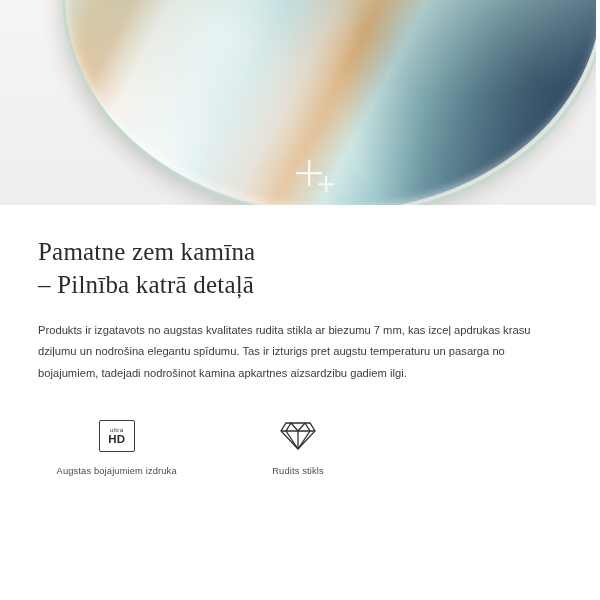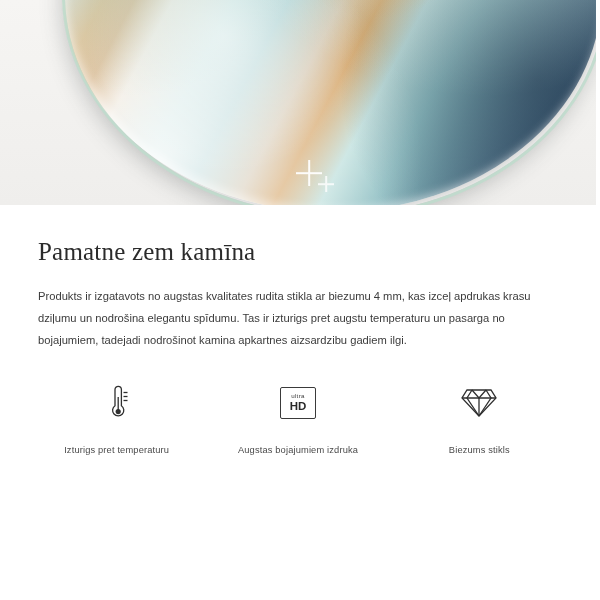--- a/index.html
+++ b/index.html
@@ -135,21 +135,20 @@
     padding: 0 26px;
     display: grid;
     grid-template-columns: repeat(3, 1fr);
     row-gap: 22px;
   }
   .feature {
     display: flex;
     flex-direction: column;
     align-items: center;
     text-align: center;
-    gap: 12px;
   }
   .feature .glyph {
     height: 42px;
     display: flex;
     align-items: center;
     justify-content: center;
     color: #2f2f2f;
   }
   .feature .caption {
     margin-top: 9px;
@@ -189,39 +188,27 @@
     <div class="hero-bg"></div>
     <div class="glass-disc"></div>
     <div class="glass-edge"></div>
     <div class="sparkle s1"></div>
     <div class="sparkle s2"></div>
   </div>
 
   <div class="content">
     <h1 class="headline">
       <span class="l1">Pamatne zem kamīna</span>
+      <span class="l2">– Pilnība katrā detaļā</span>
     </h1>
-    <p class="body-copy">Produkts ir izgatavots no augstas kvalitates rudita stikla ar biezumu 4 mm, kas izceļ apdrukas krasu dziļumu un nodrošina elegantu spīdumu. Tas ir izturigs pret augstu temperaturu un pasarga no bojajumiem, tadejadi nodrošinot kamina apkartnes aizsardzibu gadiem ilgi.</p>
+    <p class="body-copy">Produkts ir izgatavots no augstas kvalitates rudita stikla ar biezumu 7 mm, kas izceļ apdrukas krasu dziļumu un nodrošina elegantu spīdumu. Tas ir izturigs pret augstu temperaturu un pasarga no bojajumiem, tadejadi nodrošinot kamina apkartnes aizsardzibu gadiem ilgi.</p>
   </div>
 
   <div class="features">
 
-    <div class="feature">
-      <div class="glyph">
-        <svg width="30" height="38" viewBox="0 0 30 38" fill="none" stroke="#2f2f2f" stroke-width="1.3">
-          <path d="M13 5.5a3.2 3.2 0 0 1 6.4 0v16.2a5.6 5.6 0 1 1-6.4 0z"></path>
-          <circle cx="16.2" cy="27.6" r="2.6" fill="#2f2f2f" stroke="none"></circle>
-          <line x1="16.2" y1="13" x2="16.2" y2="26"></line>
-          <line x1="21.5" y1="8.5" x2="25.5" y2="8.5"></line>
-          <line x1="21.5" y1="12.5" x2="25.5" y2="12.5"></line>
-          <line x1="21.5" y1="16.5" x2="25.5" y2="16.5"></line>
-        </svg>
-      </div>
-      <div class="caption">Izturigs pret temperaturu</div>
-    </div>
 
     <div class="feature">
       <div class="glyph">
         <div class="hd-badge">
           <span class="ultra">ultra</span>
           <span class="hd">HD</span>
         </div>
       </div>
       <div class="caption">Augstas bojajumiem izdruka</div>
     </div>
@@ -231,19 +218,19 @@
       <div class="glyph">
         <svg width="38" height="34" viewBox="0 0 38 34" fill="none" stroke="#2f2f2f" stroke-width="1.3">
           <path d="M7 4 h24 l5 8 -17 18 L2 12z"></path>
           <path d="M2 12 h34"></path>
           <path d="M12 4 l-5 8 12 18"></path>
           <path d="M26 4 l5 8 -12 18"></path>
           <path d="M12 4 l7 8 7-8"></path>
           <path d="M19 12 v18"></path>
         </svg>
       </div>
-      <div class="caption">Biezums stikls</div>
+      <div class="caption">Rudits stikls</div>
     </div>
 
 
 
   </div>
 </div>
 
 </body></html>

